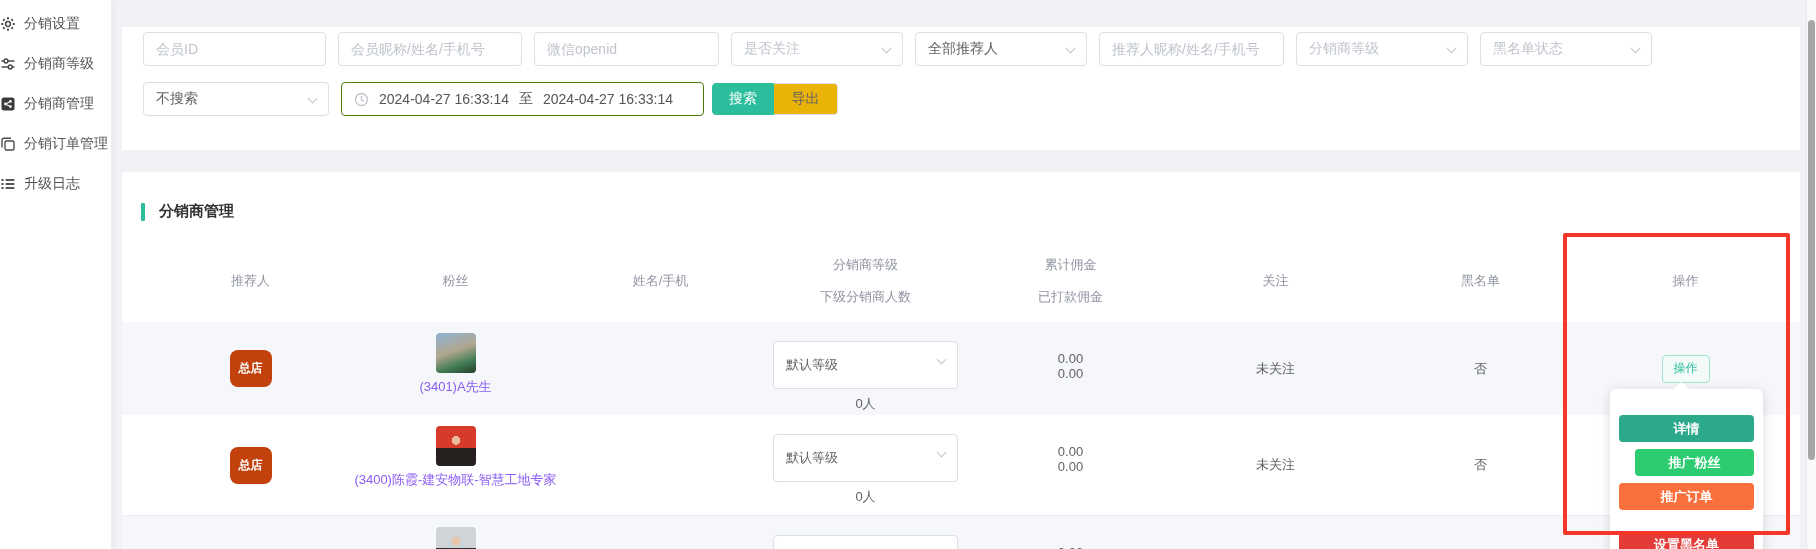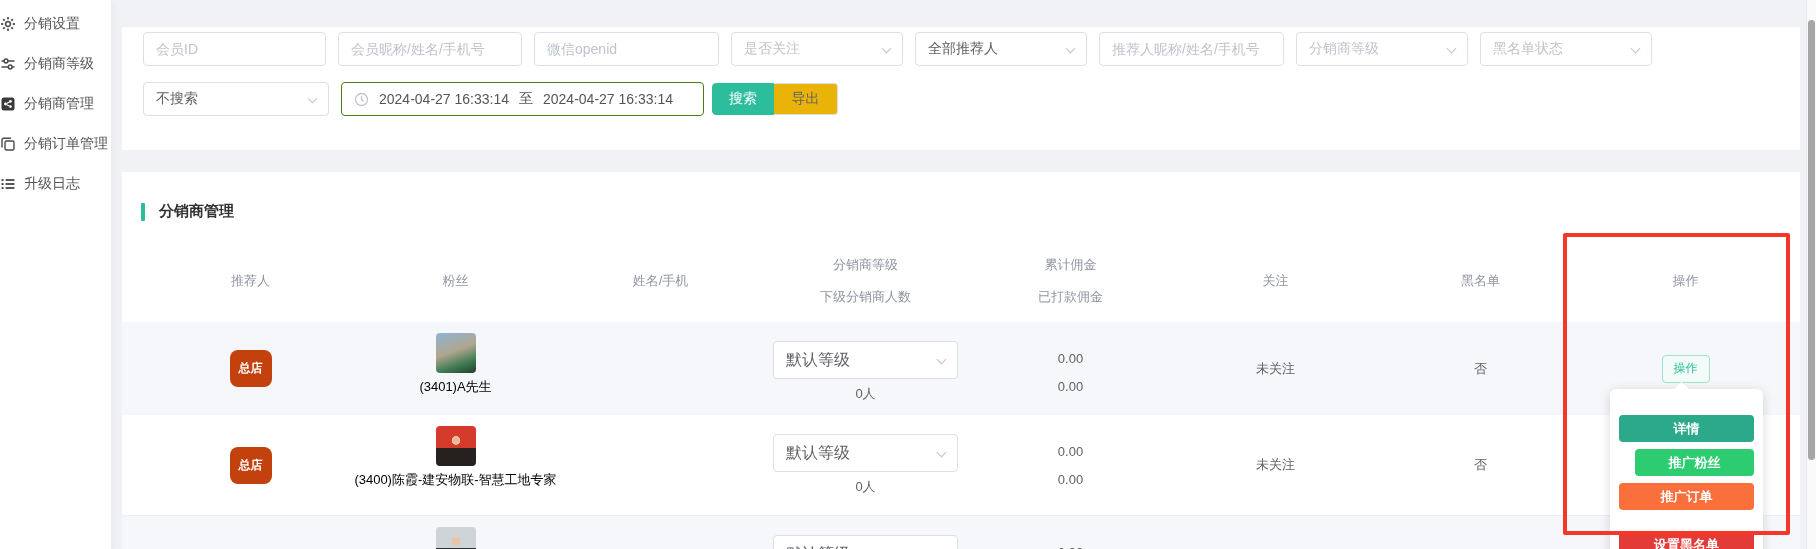--- a/index.html
+++ b/index.html
@@ -52,33 +52,33 @@
               grid-template-columns:repeat(8,205px); padding-left:26px; }
   .thead { top:68px; height:82px; color:#8f94a0; font-size:13px; }
   .th { display:flex; flex-direction:column; align-items:center; justify-content:center; gap:14px; }
   .trow { font-size:13px; color:#606266; }
   .trow.r1 { top:150px; height:93px; background:#f5f7fa; }
   .trow.r2 { top:243px; height:101px; background:#fff; border-bottom:1px solid #ebeef5; }
   .trow.r3 { top:344px; height:110px; background:#f5f7fa; }
   .td { display:flex; flex-direction:column; align-items:center; justify-content:center; }
   .td.top-fans { justify-content:flex-start; padding-top:11px; gap:5px; }
   .td.top-level { justify-content:flex-start; padding-top:19px; gap:6px; }
-  .td.top-amount { justify-content:flex-start; padding-top:29px; gap:13px; }
+  .td.top-amount { justify-content:flex-start; padding-top:29px; }
 
   .badge { background:#c2410c; color:#fff; font-size:12px; font-weight:600; padding:10px 9px; border-radius:8px; }
   .avatar { width:40px; height:40px; border-radius:4px; }
   .avatar.a1 { background:linear-gradient(160deg,#8fb4d4 0%,#b0a68f 45%,#3e7a52 75%,#243d2c 100%); }
   .avatar.a2 { background:radial-gradient(circle at 50% 36%,#e8b99a 13%,transparent 14%),
                linear-gradient(180deg,#d63a2a 0%,#d63a2a 55%,#26201f 56%,#26201f 100%); }
   .avatar.a3 { background:radial-gradient(circle at 50% 35%,#e9c4a8 13%,transparent 14%),
                linear-gradient(180deg,#cfd4d8 0%,#cfd4d8 52%,#2b2e33 53%,#2b2e33 100%); }
-  .fan-name { max-width:235px; text-align:center; line-height:17px; color:#000000; }
-
-  .tsel { position:relative; width:185px; height:38px; border:1px solid #dcdfe6; border-radius:4px; background:#fff;
-          display:flex; align-items:center; padding:0 28px 0 12px; font-size:16px; color:#606266; cursor:pointer; }
+  .fan-name { max-width:235px; text-align:center; line-height:17px; color:#8b5cf6; }
+
+  .tsel { position:relative; width:185px; height:48px; border:1px solid #dcdfe6; border-radius:4px; background:#fff;
+          display:flex; align-items:center; padding:0 28px 0 12px; font-size:13px; color:#606266; cursor:pointer; }
   .tsel .chev { top:14px; }
 
   .op-btn { width:48px; height:28px; background:#f2fbf8; border:1px solid #9fe3cc; border-radius:4px;
             color:#2cbe9c; font-size:12px; cursor:pointer; font-family:inherit; }
 
   
   .popup { position:absolute; left:1610px; top:389px; width:153px; z-index:40; background:#fff; border-radius:6px;
            box-shadow:0 2px 12px rgba(0,0,0,.15); padding:14px 9px 9px; display:flex; flex-direction:column; gap:7px; }
   .popup::before { content:""; position:absolute; left:66px; top:-5px; width:11px; height:11px; background:#fff; transform:rotate(45deg); }
   .am-btn { height:27px; border:none; border-radius:4px; color:#fff; font-size:13px; font-weight:600;

